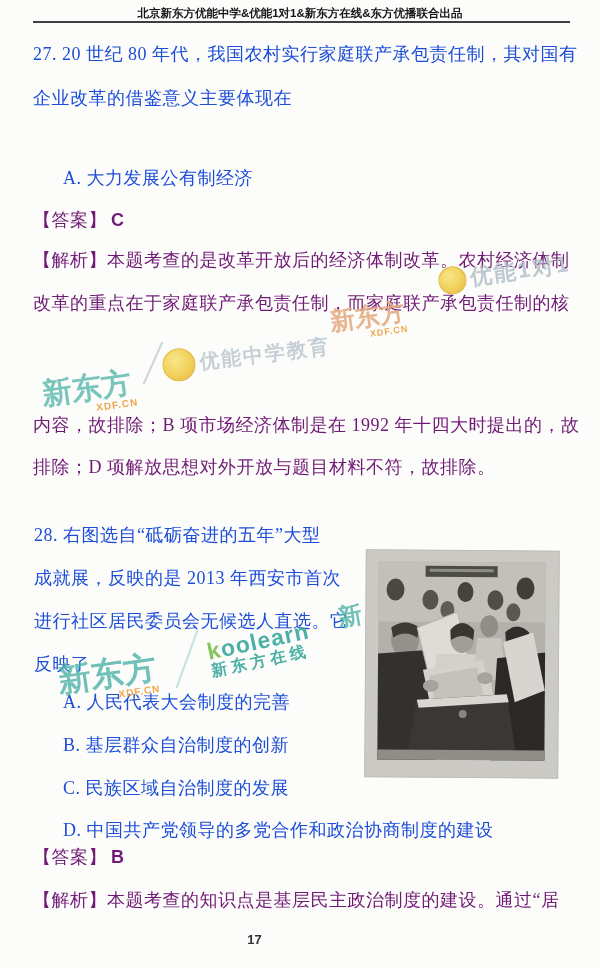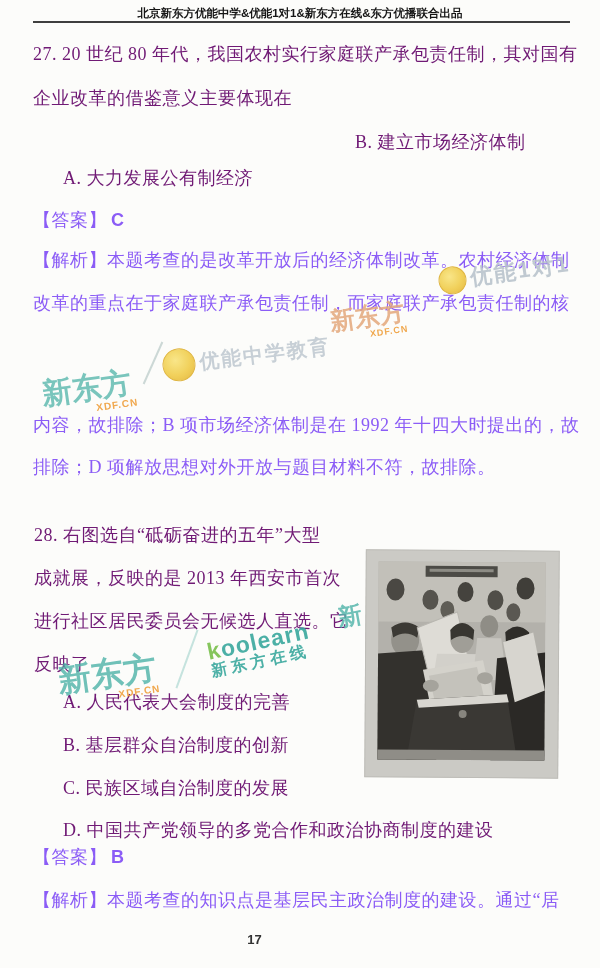--- a/index.html
+++ b/index.html
@@ -4,23 +4,23 @@
 <style>
   html,body{margin:0;padding:0;}
   body{background:#e9e9e9;}
   #page{
     position:relative;width:600px;height:968px;margin:0 auto;
     background:#fcfcfa;overflow:hidden;
     font-family:"Liberation Serif","DejaVu Serif",serif;
   }
   .line{
     position:absolute;white-space:nowrap;
-    font-size:18px;letter-spacing:0.5px;color:#701a75;
+    font-size:18px;letter-spacing:0.5px;color:#1d4ed8;
   }
-  .red{color:#8b5cf6;text-align:center;}
+  .red{color:#701a75;text-align:center;}
   .ansval{font-family:"Liberation Sans","DejaVu Sans",sans-serif;font-weight:bold;padding-left:4px;}
   .header-title{
     position:absolute;top:6px;left:0;width:600px;text-align:center;
     font-family:"Liberation Sans","DejaVu Sans",sans-serif;
     font-size:11.5px;font-weight:bold;color:#151515;letter-spacing:0;
   }
   .header-rule{position:absolute;top:21px;left:33px;width:537px;height:2px;background:#3f3f3f;}
   .pagenum{
     position:absolute;top:932px;left:0;width:509px;text-align:center;
     font-family:"Liberation Sans","DejaVu Sans",sans-serif;
@@ -67,21 +67,20 @@
 
 <div id="page">
 
   <div class="header-title">北京新东方优能中学&amp;优能1对1&amp;新东方在线&amp;东方优播联合出品</div>
   <div class="header-rule"></div>
 
   <div class="line" style="left:33px;top:42px;">27. 20 世纪 80 年代，我国农村实行家庭联产承包责任制，其对国有</div>
   <div class="line" style="left:33px;top:86px;">企业改革的借鉴意义主要体现在</div>
 
   <div class="line" style="left:63px;top:130px;margin-top:36px;">A. 大力发展公有制经济</div>
-  <div class="line" style="left:355px;top:130px;">B. 建立市场经济体制</div>
 
   <div class="line red" style="left:33px;top:208px;"><span>【答案】</span><span class="ansval">C</span></div>
 
   <div class="line red" style="left:33px;top:248px;">【解析】本题考查的是改革开放后的经济体制改革。农村经济体制</div>
   <div class="line red" style="left:33px;top:291px;">改革的重点在于家庭联产承包责任制，而家庭联产承包责任制的核</div>
   <div class="line red" style="left:33px;top:413px;">内容，故排除；B 项市场经济体制是在 1992 年十四大时提出的，故</div>
   <div class="line red" style="left:33px;top:455px;">排除；D 项解放思想对外开放与题目材料不符，故排除。</div>
 
   <div class="line" style="left:34px;top:523px;">28. 右图选自“砥砺奋进的五年”大型</div>
   <div class="line" style="left:34px;top:566px;">成就展，反映的是 2013 年西安市首次</div>

